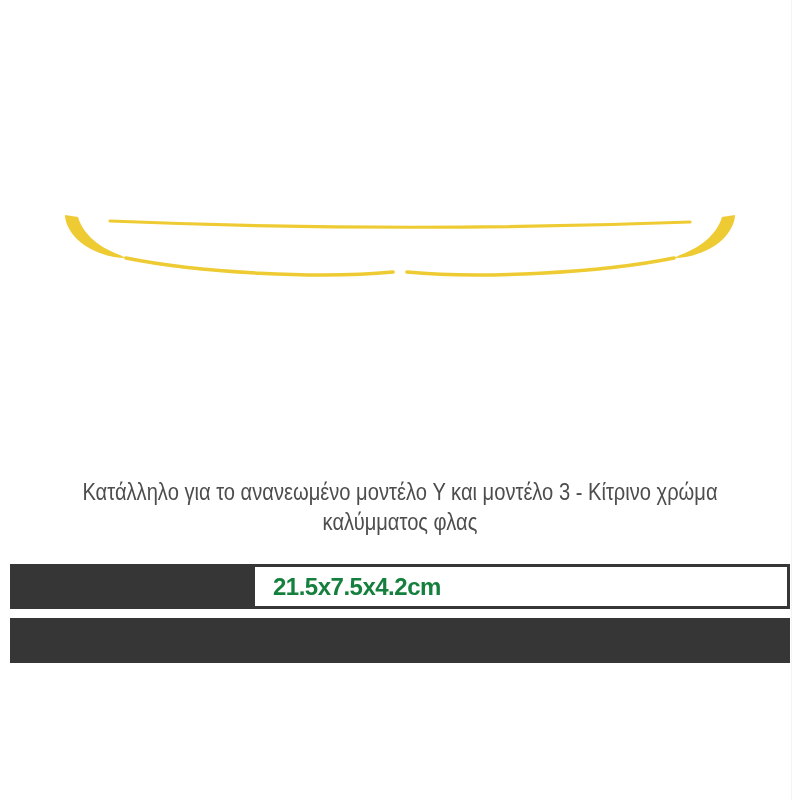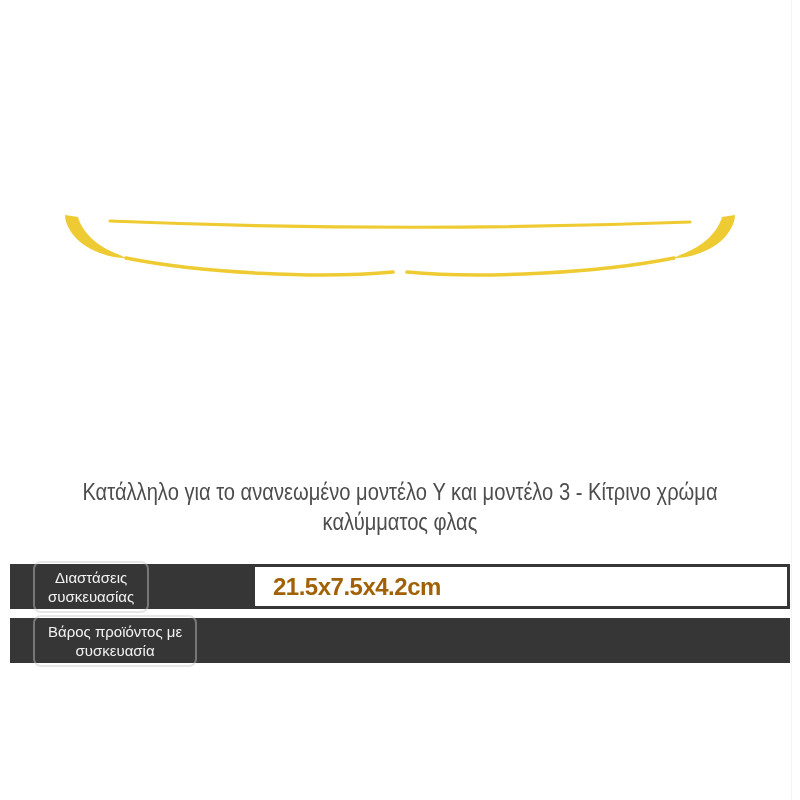--- a/index.html
+++ b/index.html
@@ -41,21 +41,21 @@
     white-space:nowrap;
   }
   .label-box span{display:block;}
   .value-cell{
     position:absolute;left:245px;right:3px;top:3px;bottom:3px;
     background:#ffffff;
     display:flex;align-items:center;
   }
   .value-text{
     padding-left:18px;
-    font-size:24px;font-weight:bold;color:#a16207;letter-spacing:-0.5px;
+    font-size:24px;font-weight:bold;color:#15803d;letter-spacing:-0.5px;
   }
 
   
   .footnote{
     position:absolute;top:684px;left:0;width:800px;
     text-align:center;
     font-size:11.5px;color:#a9a9a9;letter-spacing:0.1px;
   }
 </style>
 </head>
@@ -74,34 +74,22 @@
     <path d="M 76 53 C 150 68 270 74 343 67" fill="none" stroke-width="3.6" stroke-linecap="round" stroke="#EECB32"></path>
 
     <path d="M 685 10 L 672 12 C 668 26 655 41 630 50 L 624 53 C 644 53 664 44 675 32 C 682 24 685 16 685 10 Z" fill="#EECB32"></path>
 
     <path d="M 624 53 C 550 68 430 74 357 67" fill="none" stroke-width="3.6" stroke-linecap="round" stroke="#EECB32"></path>
   </svg>
 
   <div class="title">Κατάλληλο για το ανανεωμένο μοντέλο Y και μοντέλο 3 - Κίτρινο χρώμα καλύμματος φλας</div>
 
   <div class="spec-row row1">
-    <div class="label-cell">
-      <div class="label-box">
-        <span>Διαστάσεις</span>
-        <span>συσκευασίας</span>
-      </div>
-    </div>
     <div class="value-cell">
       <div class="value-text">21.5x7.5x4.2cm</div>
     </div>
   </div>
 
   <div class="spec-row row2">
-    <div class="label-cell">
-      <div class="label-box">
-        <span>Βάρος προϊόντος με</span>
-        <span>συσκευασία</span>
-      </div>
-    </div>
   </div>
 
 
 </div>
 
 </body></html>

